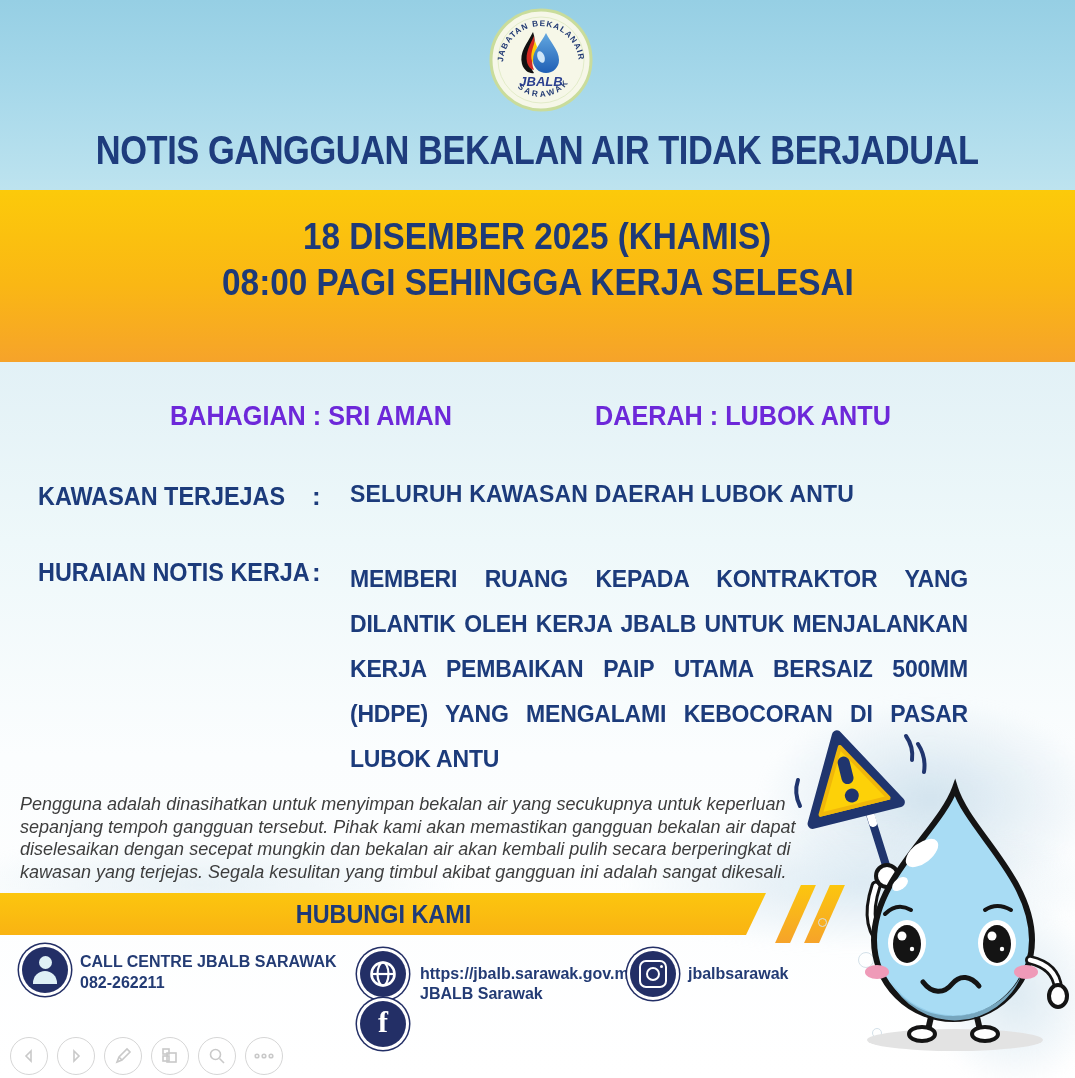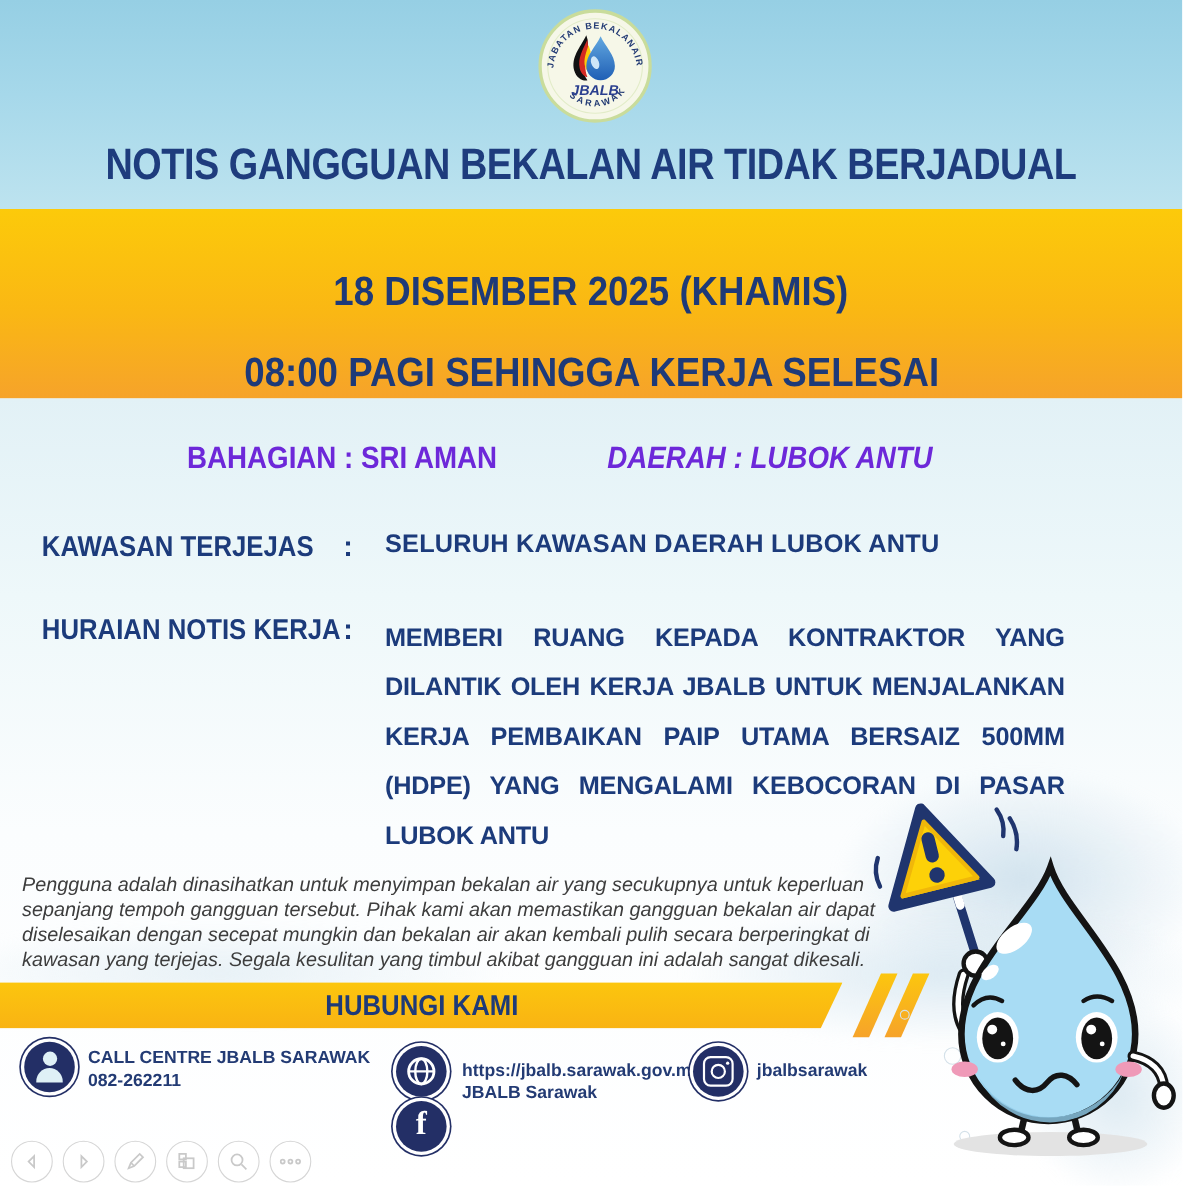--- a/index.html
+++ b/index.html
@@ -31,27 +31,27 @@
   .title-wrap{position:absolute;left:0;top:128px;width:1075px;text-align:center;}
   .title{font-size:40px;font-weight:bold;color:#1e3c7d;letter-spacing:-.5px;}
 
   
   .logo{position:absolute;left:489px;top:8px;width:104px;height:104px;}
 
   
   .banner{position:absolute;left:0;top:190px;width:1075px;height:172px;
        background:linear-gradient(180deg,#fcca0a 0%,#fab714 55%,#f6a32a 100%);}
   .banner-line{width:1075px;text-align:center;font-size:37px;font-weight:bold;
-       color:#1e3a78;line-height:46px;margin-top:28px;}
+       color:#1e3a78;line-height:46px;}
   .banner-inner{padding-top:24px;}
 
   
   .loc{position:absolute;top:400px;font-size:28px;font-weight:bold;color:#6d28d9;}
   .loc.bahagian{left:170px;}
-  .loc.daerah{left:552px;font-style:italic;}
+  .loc.daerah{left:595px;}
 
   
   .detail-label{position:absolute;left:38px;font-size:26px;font-weight:bold;color:#1c3b7b;}
   .detail-colon{position:absolute;left:312px;font-size:26px;font-weight:bold;color:#1c3b7b;}
   .detail-value{position:absolute;left:350px;font-size:23px;font-weight:bold;color:#1c3b7b;letter-spacing:.2px;}
   .row1{top:481px;}
   .row2{top:557px;}
   .huraian-text{position:absolute;left:350px;top:557px;width:618px;font-size:23px;font-weight:bold;
        color:#1c3b7b;text-align:justify;line-height:45px;letter-spacing:-.2px;}
 

